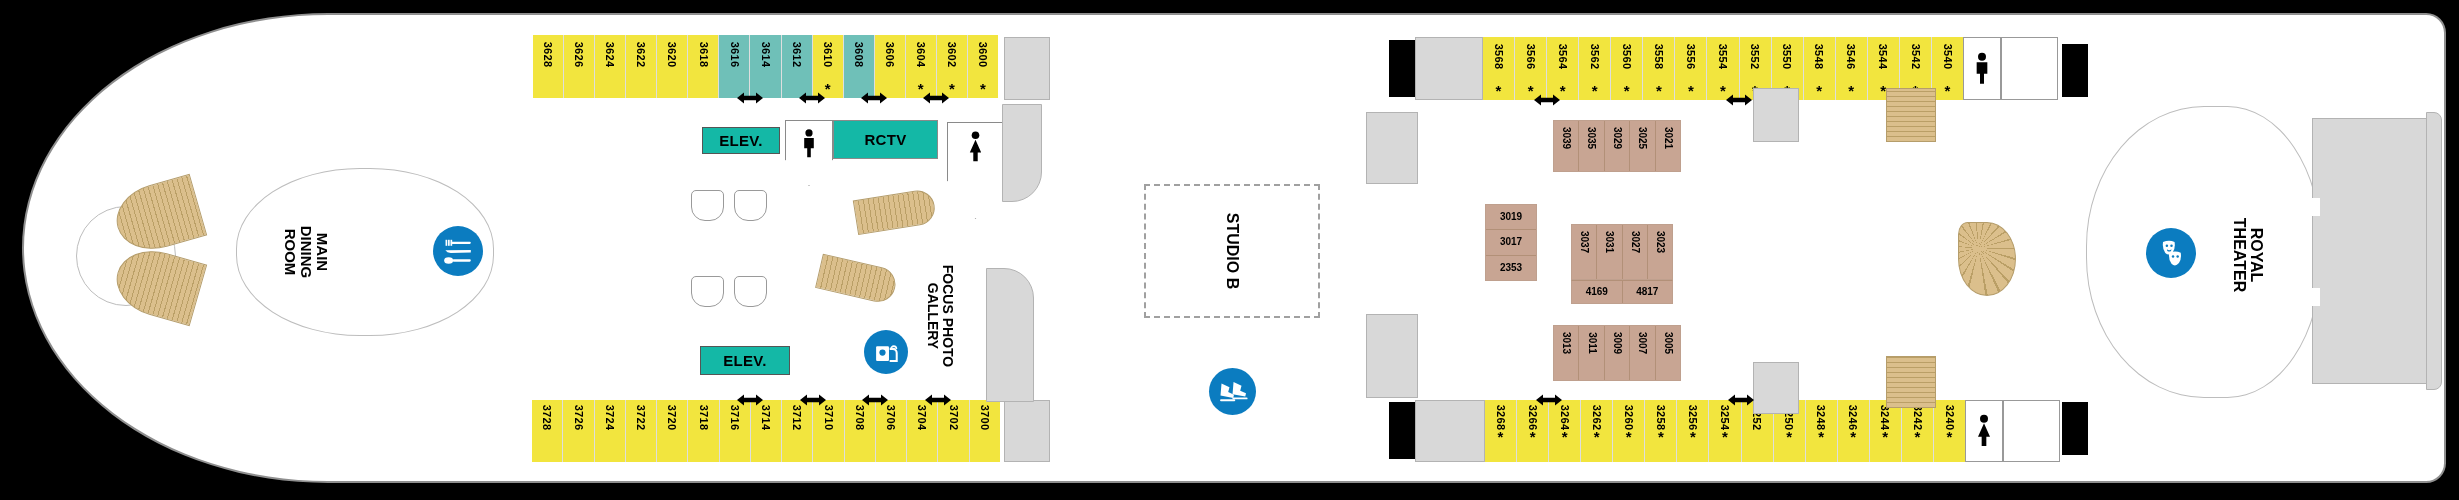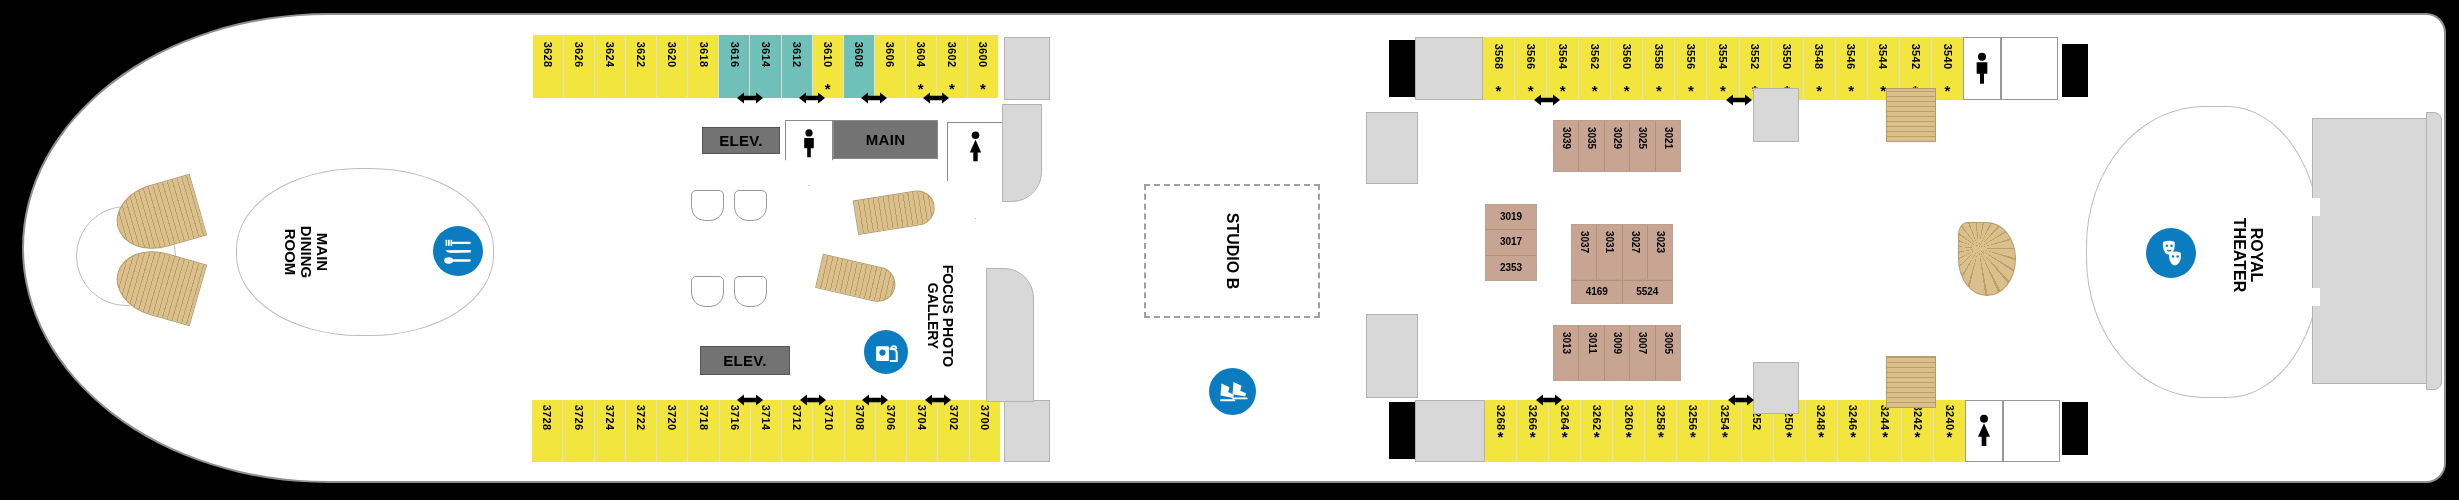--- a/index.html
+++ b/index.html
@@ -54,21 +54,21 @@
   .strip.hrow .icabin { flex: 1; display: flex; justify-content: center; align-items: center; }
   .strip.hrow .icabin + .icabin { border-left: 1px solid #b29078; }
   .inum { font-weight: bold; font-size: 10px; line-height: 1; white-space: nowrap; }
   .strip.cols .inum { transform: rotate(90deg); margin-top: 12px; }
   
   .vlabel {
     position: absolute; transform: translate(-50%,-50%) rotate(90deg);
     font-weight: bold; text-align: center; white-space: pre-line; line-height: 1.08; color:#000;
   }
   .hlabel-box {
-    position: absolute; background:#737373; border: 1px solid #555;
+    position: absolute; background:#14b8a6; border: 1px solid #555;
     display:flex; align-items:center; justify-content:center;
     font-weight: bold; font-size: 15px; letter-spacing: .3px;
   }
   
   .pent { position: absolute; background: #fff; border: 1px solid #8a8a8a;
           clip-path: polygon(0 0,100% 0,100% 60%,50% 100%,0 60%);
           display:flex; justify-content:center; padding-top:8px; }
   .wcbox { position: absolute; background:#fff; border:1px solid #999;
            display:flex; align-items:center; justify-content:center; }
   .person svg { display:block; fill:#000; }
@@ -253,21 +253,21 @@
     </div>
   <div class="pent" style="left:785px;top:120px;width:48px;height:66px;">
     <span class="person">
       <svg viewBox="0 0 12 20" width="18" height="30">
           <circle cx="6" cy="2.6" r="2.4"></circle>
           <path d="M2.8 6 h6.4 v6.8 h-2 v6 h-2.4 v-6 h-2 z"></path>
         </svg>
     </span>
   </div>
   <div class="hlabel-box" style="left:833px;top:120px;width:105px;height:39px;border-color:#8a8a8a;">
-      <span>MAIN</span>
+      <span>RCTV</span>
     </div>
   <div class="pent" style="left:947px;top:122px;width:57px;height:97px;">
     <span class="person">
       <svg viewBox="0 0 12 20" width="19" height="32">
           <circle cx="6" cy="2.6" r="2.4"></circle>
           <path d="M6 5.4 L9.6 13.4 H7.4 V19 H4.6 V13.4 H2.4 Z"></path>
         </svg>
     </span>
   </div>
   <div class="liftcar" style="left:691px;top:190px;"></div>
@@ -502,21 +502,21 @@
       </div>
       <div class="icabin">
         <span class="inum">3023</span>
       </div>
     </div>
   <div class="strip hrow" style="left:1571px;top:280px;width:102px;height:24px;border-top:1px solid #b29078;">
       <div class="icabin">
         <span class="inum">4169</span>
       </div>
       <div class="icabin">
-        <span class="inum">5524</span>
+        <span class="inum">4817</span>
       </div>
     </div>
   <div class="strip cols" style="left:1553px;top:325px;width:128px;height:56px;">
       <div class="icabin">
         <span class="inum">3013</span>
       </div>
       <div class="icabin">
         <span class="inum">3011</span>
       </div>
       <div class="icabin">

